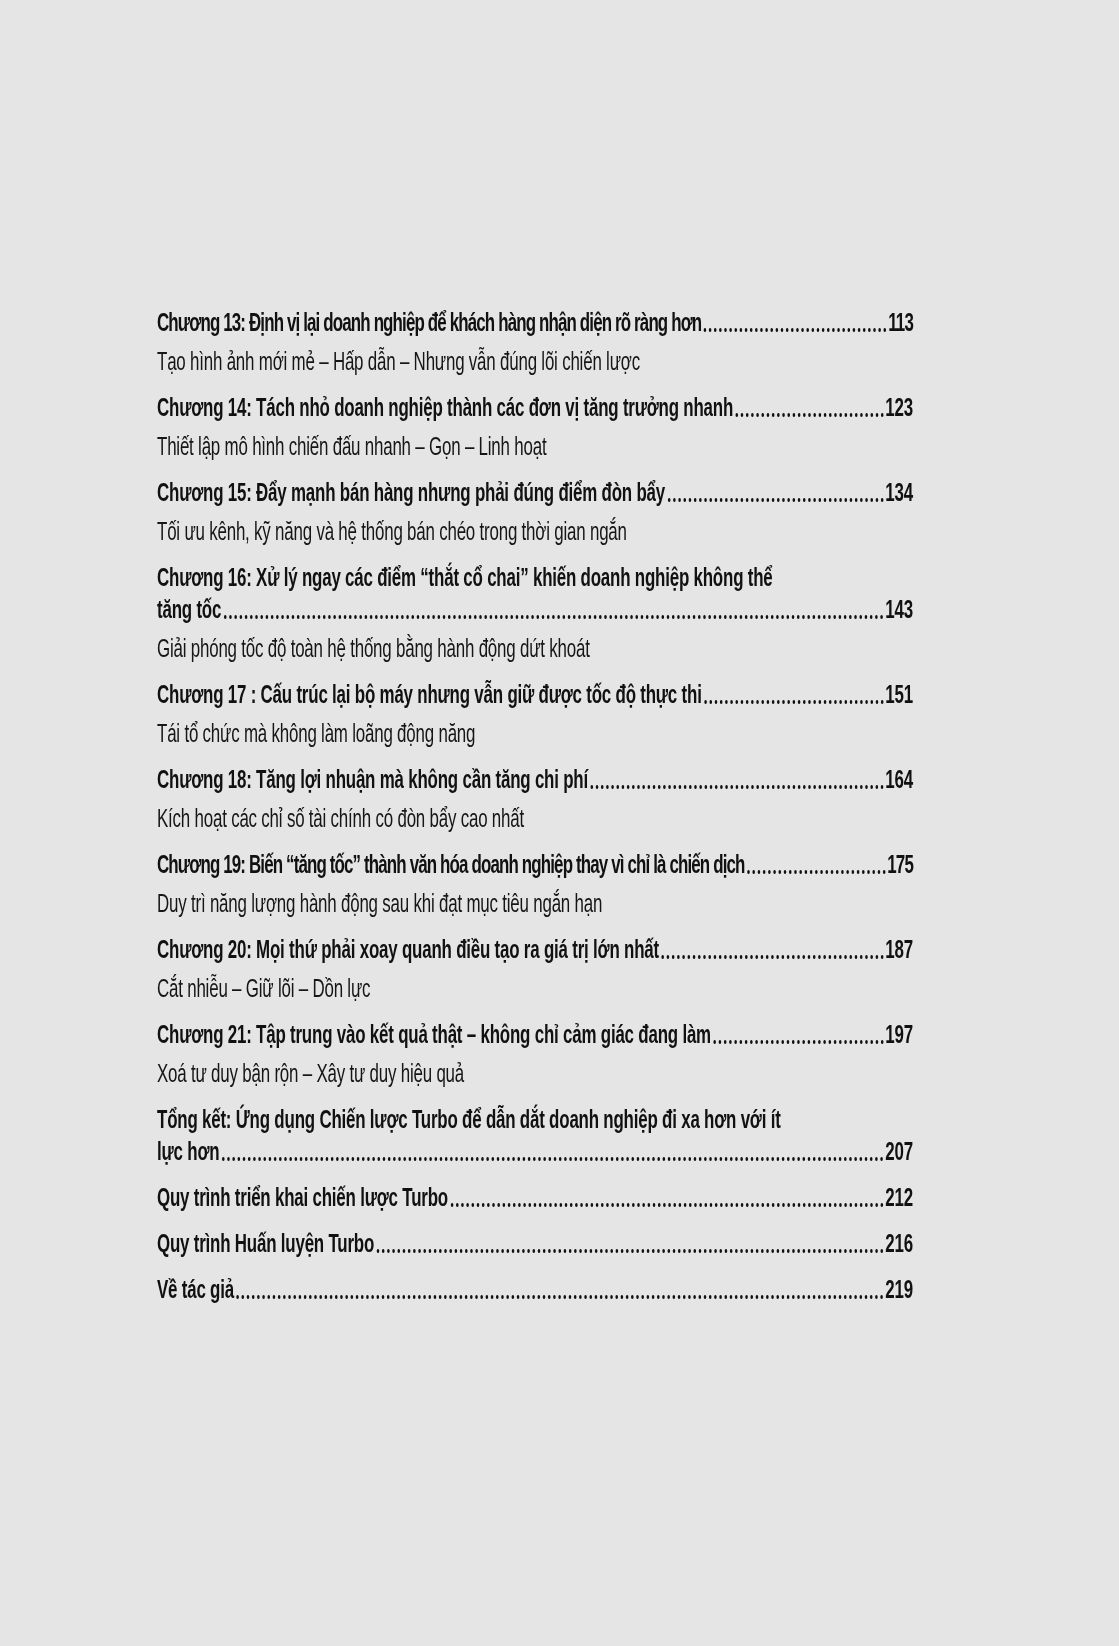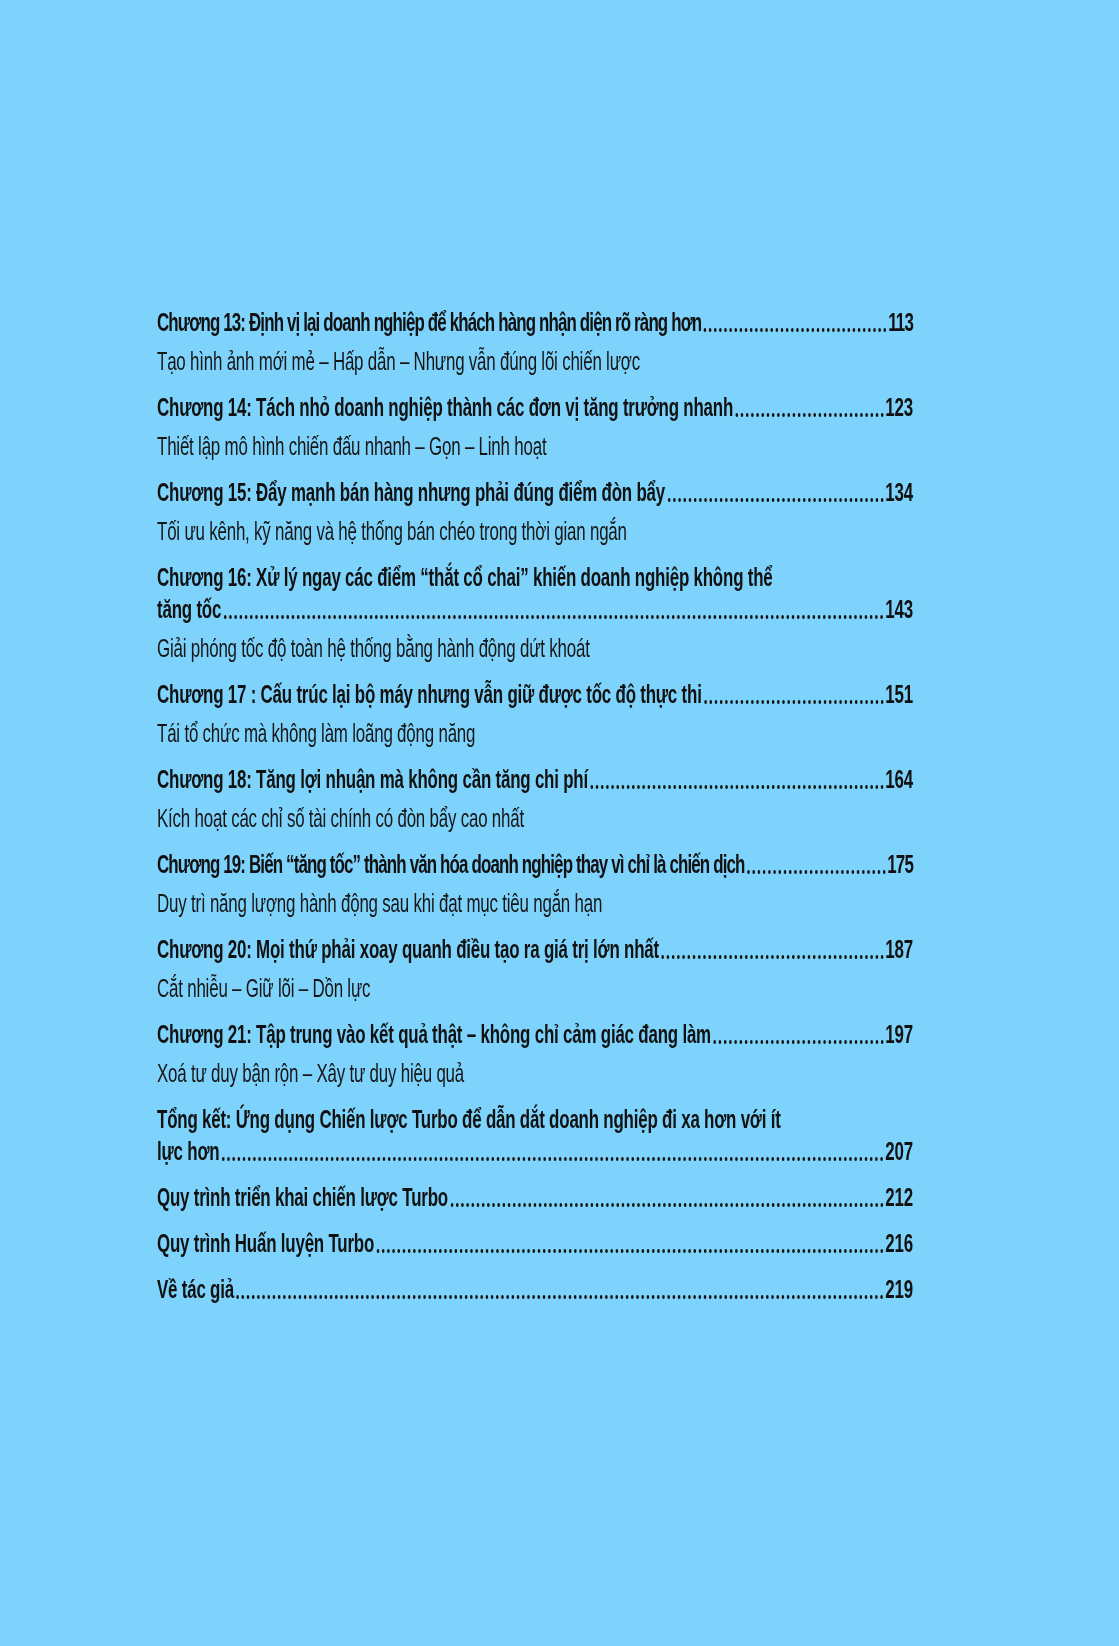--- a/index.html
+++ b/index.html
@@ -10,21 +10,21 @@
   }
   body {
     width: 1119px;
     height: 1646px;
     position: relative;
     overflow: hidden;
   }
   .page {
     position: absolute;
     inset: 0;
-    background: #7dd3fc;
+    background: #e5e5e5;
   }
   
   .content {
     position: absolute;
     left: 157px;
     top: 306px;
     width: 1163px;
     transform: scaleX(0.65);
     transform-origin: 0 0;
     color: #111111;

